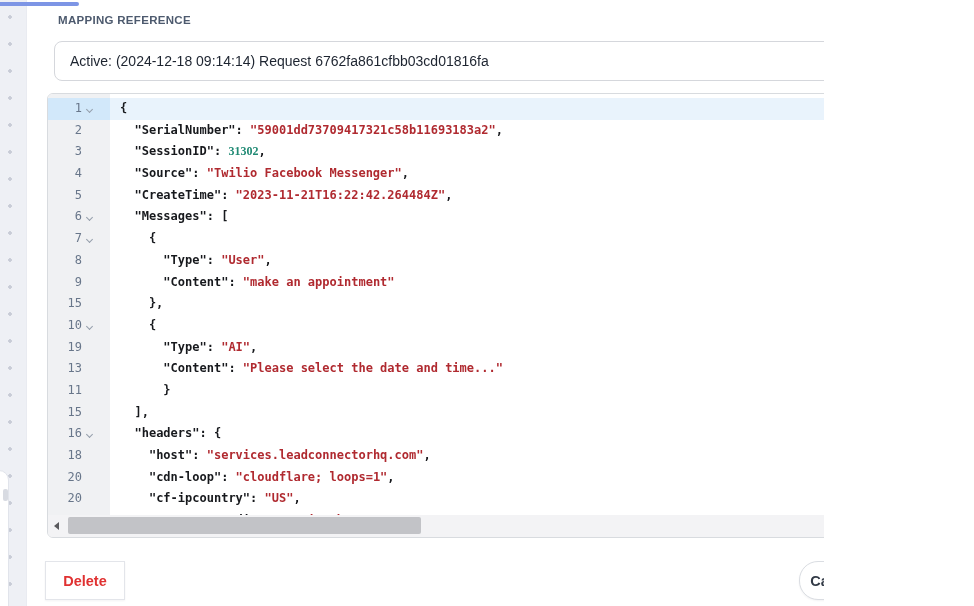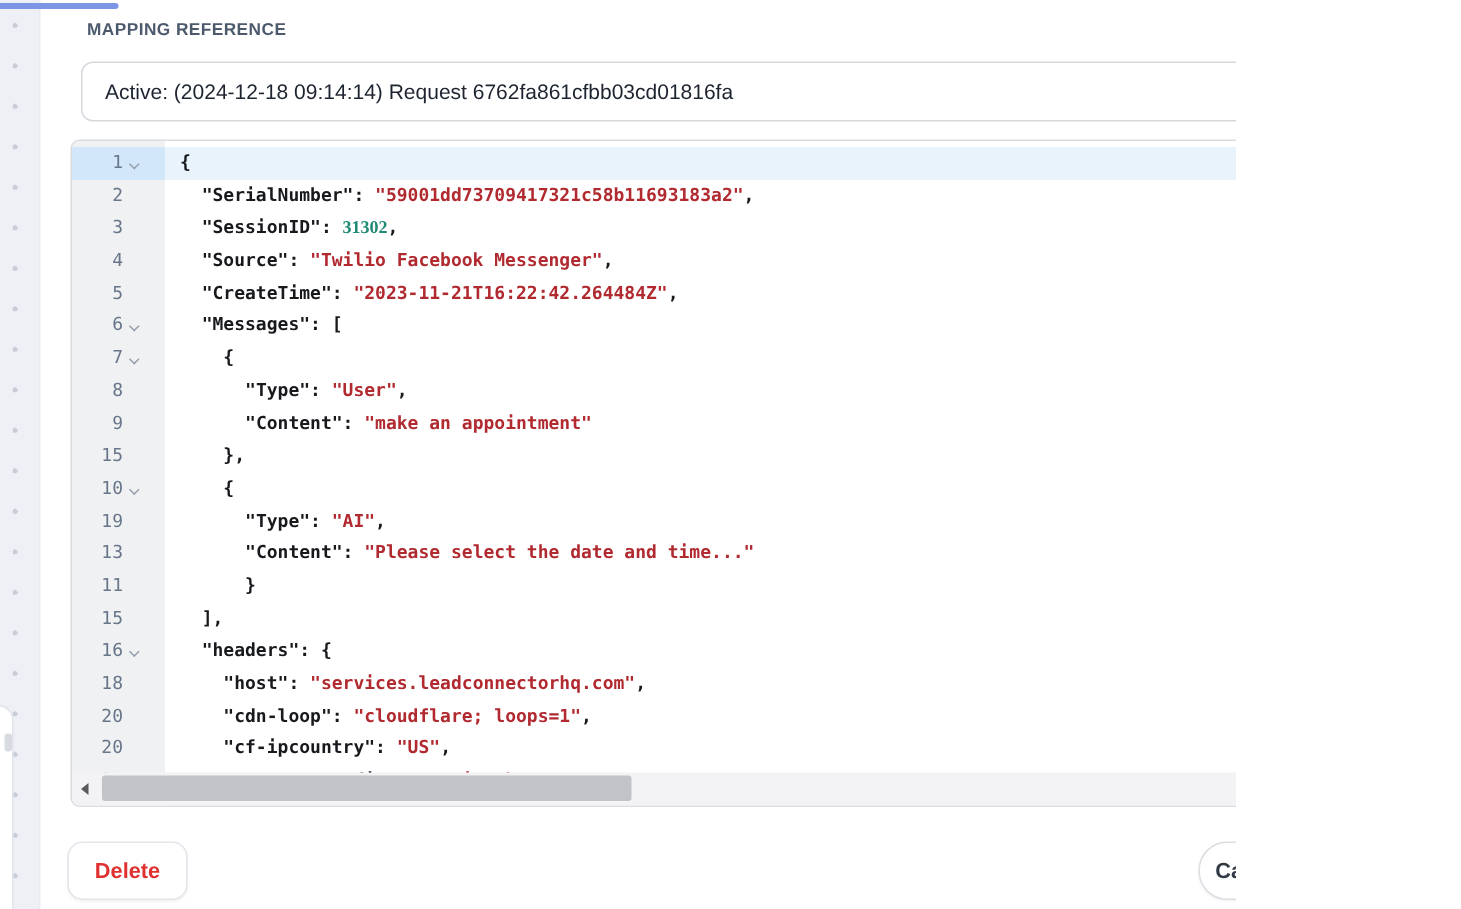--- a/index.html
+++ b/index.html
@@ -93,21 +93,21 @@
   }
   
   .btn {
     position:absolute; top:561px; height:39px; border-radius:19px;
     display:flex; align-items:center; justify-content:center;
     font-size:14.5px; font-weight:bold; cursor:pointer; white-space:nowrap;
     box-shadow:0 1px 2px rgba(16,24,40,.05);
   }
   .btn-delete {
     left:18px; width:80px; background:#fff; border:1px solid #e3e5ea;
-    color:var(--danger-red,#e03131); border-radius:10px;
+    color:var(--danger-red,#e03131); border-radius:0;
   }
   .btn-cancel {
     left:772px; width:70px; background:#fff; border:1px solid #dadde2; color:#323a46;
   }
   .btn-save {
     left:858px; width:124px; background:var(--accent-blue,#2b63ea);
     border:1px solid var(--accent-blue,#2b63ea); color:#fff;
     justify-content:flex-start; padding-left:16px;
   }
 </style>

